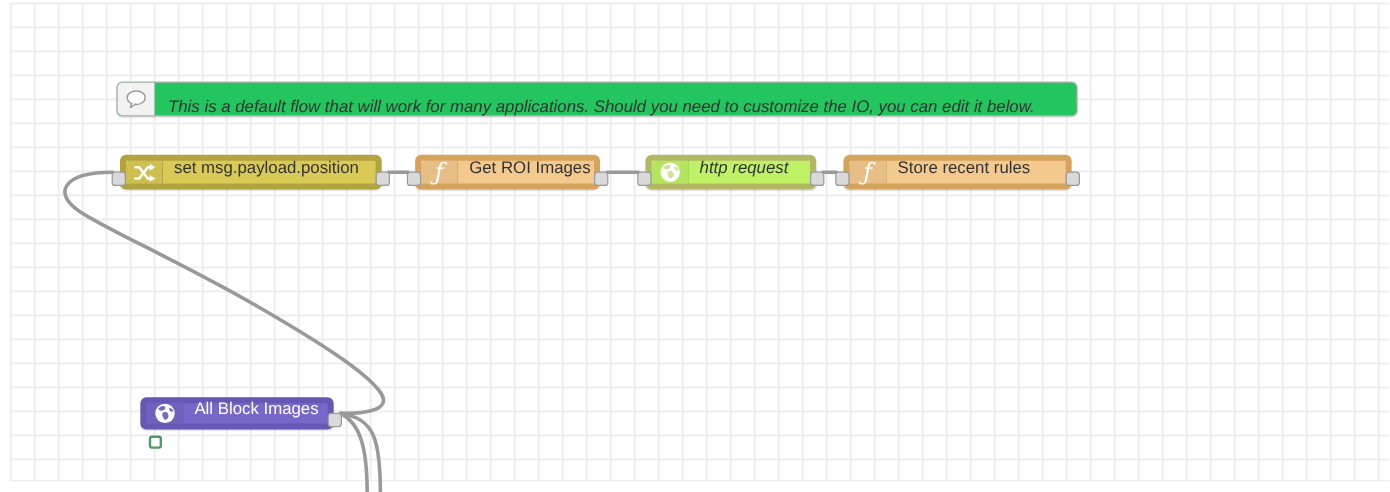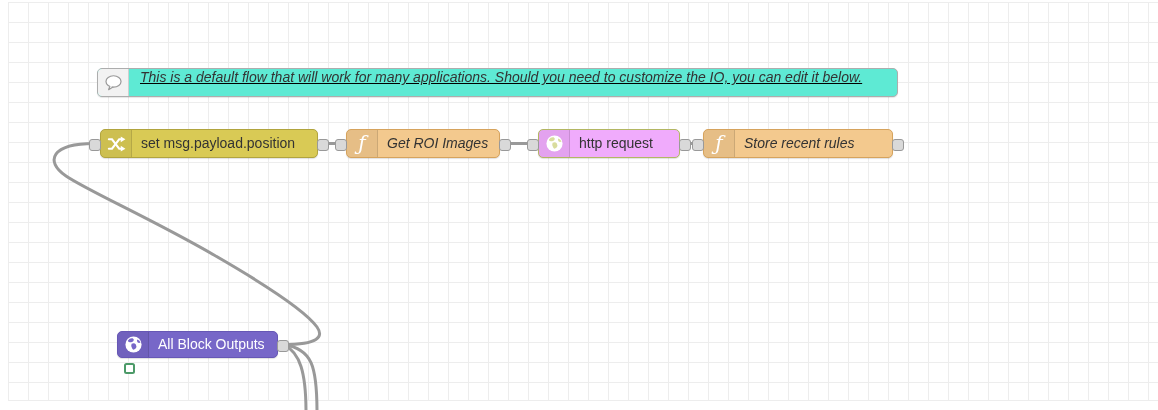--- a/index.html
+++ b/index.html
@@ -12,52 +12,51 @@
     background-image:
       linear-gradient(to right,#ededed 1.5px,transparent 1.5px),
       linear-gradient(to bottom,#ededed 1.5px,transparent 1.5px);
     background-size:20px 20px;
     border-bottom:1.5px solid #ededed;
   }
   svg.wires{position:absolute;left:0;top:0;z-index:2;}
   svg.wires path{fill:none;stroke-width:3;stroke-linecap:round;}
 
   .node{
-    position:absolute;height:29px;z-index:3;display:flex;align-items:center;
-    border:1px solid #a21caf;border-radius:5px;box-sizing:border-box;
+    position:absolute;height:29px;z-index:3;display:flex;align-items:flex-end;
+    border:5px solid #a21caf;border-radius:5px;box-sizing:border-box;
     box-shadow:0 1px 1px rgba(0,0,0,0.12);
   }
   .icon-box{
     width:30px;align-self:stretch;flex:0 0 30px;display:flex;align-items:center;justify-content:center;
     background:rgba(0,0,0,0.05);border-right:1px solid rgba(0,0,0,0.12);
     border-radius:4px 0 0 4px;
   }
   .node .label{
     padding:0 10px 0 9px;font-size:14px;color:#333;white-space:nowrap;line-height:27px;
   }
-  .node .label.it{font-style:italic;}
+  .node .label.it{}
   .node-abo{height:27px;}
   .node-abo .label{color:#ffffff;line-height:25px;}
   .f-glyph{
     font-family:"DejaVu Serif","Liberation Serif",serif;font-style:italic;
     color:#fff;font-size:20px;line-height:1;transform:translateY(-1px);
   }
   .port{
     position:absolute;width:12px;height:12px;box-sizing:border-box;
     background:#d9d9d9;border:1px solid #999;border-radius:3px;top:8.5px;
   }
   .node-abo .port{top:7.5px;}
   .port-in{left:-12px;}
   .port-out{right:-12px;}
 
   .comment{
-    position:absolute;height:29px;z-index:3;display:flex;align-items:flex-start;
-    background:#5eead4;border:1px solid #adadad;border-radius:5px;box-sizing:border-box;
+    position:absolute;height:29px;z-index:3;display:flex;align-items:flex-end;
+    background:#22c55e;border:1px solid #adadad;border-radius:5px;box-sizing:border-box;
     box-shadow:0 1px 1px rgba(0,0,0,0.10);
-    text-decoration:underline;
   }
   .comment .c-icon{
     width:30px;flex:0 0 30px;align-self:stretch;display:flex;align-items:center;justify-content:center;
     background:#f2f2f2;border-right:1px solid #cfcfcf;border-radius:4px 0 0 4px;
   }
   .comment .c-text{
     padding:0 12px 0 11px;font-size:14px;font-style:italic;color:#333;white-space:nowrap;
   }
   .status-ring{
     position:absolute;width:11px;height:11px;box-sizing:border-box;z-index:3;
@@ -110,21 +109,21 @@
 
   <div class="node" style="left: 346px; top: 129px; width: 154px; background-color: rgb(243, 201, 142); border-color: rgb(214, 163, 93);">
     <div class="icon-box">
       <span class="f-glyph">ƒ</span>
     </div>
     <div class="label it">Get ROI Images</div>
     <div class="port port-in"></div>
     <div class="port port-out"></div>
   </div>
 
-  <div class="node" style="left: 538px; top: 129px; width: 142px; background-color: #f0abfc; border-color: rgb(179, 183, 99); color: rgb(217, 221, 157);">
+  <div class="node" style="left: 538px; top: 129px; width: 142px; background-color: #bef264; border-color: rgb(179, 183, 99); color: rgb(217, 221, 157); font-style: italic;">
     <div class="icon-box">
       <svg viewBox="0 0 20 20" width="19" height="19">
         <circle cx="10" cy="10" r="8.5" fill="#fff"></circle>
         <g fill="currentColor">
           <path d="M4 6 Q6 3 9 3.5 Q11 4.2 10 6.2 Q8 8.2 6.5 7.6 Q4.6 7.6 4 6 Z"></path>
           <path d="M8 9.2 Q11 8 12.5 10 Q14 12.5 12 14.6 Q9.5 16.6 8.5 14 Q7 11.2 8 9.2 Z"></path>
           <path d="M13.8 4.8 Q16.4 5.4 17.4 8 Q15.9 9 14.4 8 Q13.3 6.4 13.8 4.8 Z"></path>
         </g>
       </svg>
     </div>
@@ -146,18 +145,18 @@
     <div class="icon-box">
       <svg viewBox="0 0 20 20" width="19" height="19">
         <circle cx="10" cy="10" r="8.5" fill="#fff"></circle>
         <g fill="currentColor">
           <path d="M4 6 Q6 3 9 3.5 Q11 4.2 10 6.2 Q8 8.2 6.5 7.6 Q4.6 7.6 4 6 Z"></path>
           <path d="M8 9.2 Q11 8 12.5 10 Q14 12.5 12 14.6 Q9.5 16.6 8.5 14 Q7 11.2 8 9.2 Z"></path>
           <path d="M13.8 4.8 Q16.4 5.4 17.4 8 Q15.9 9 14.4 8 Q13.3 6.4 13.8 4.8 Z"></path>
         </g>
       </svg>
     </div>
-    <div class="label">All Block Outputs</div>
+    <div class="label">All Block Images</div>
     <div class="port port-out"></div>
   </div>
 
   <div class="status-ring" style="left: 124px; top: 363px; border-color: rgb(76, 154, 104);"></div>
 </div>
 
 </body></html>

